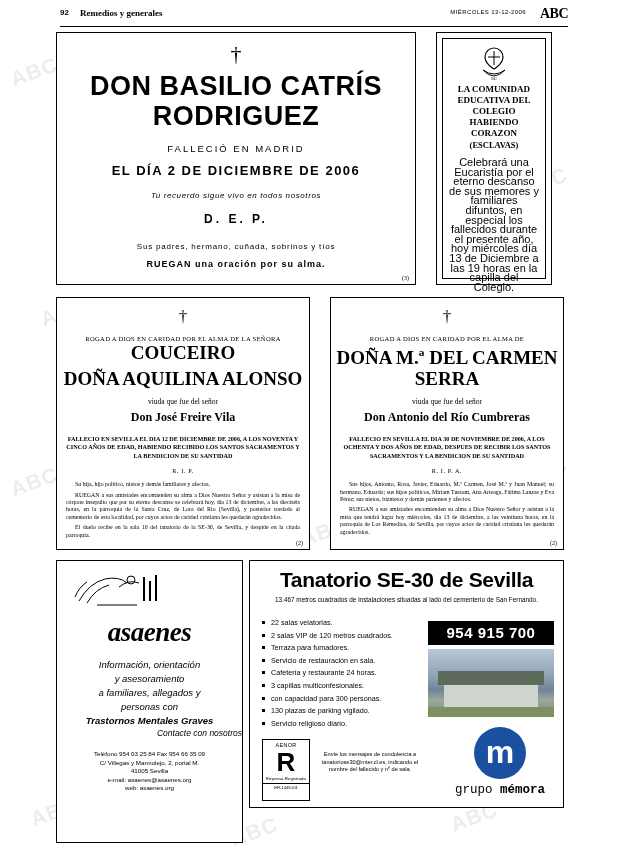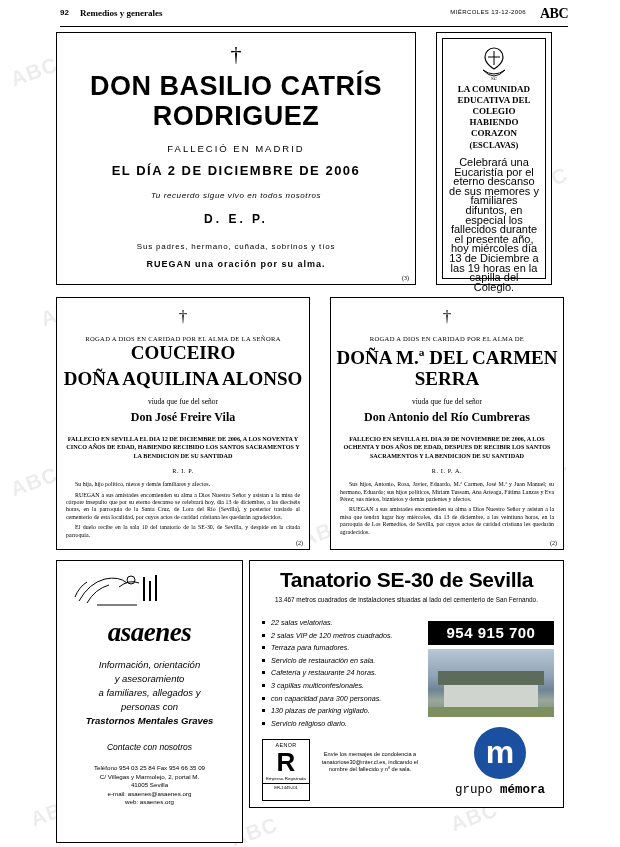--- a/index.html
+++ b/index.html
@@ -165,41 +165,41 @@
     text-align:center;letter-spacing:-0.5px;margin-top:6px;
   }
   .as-lines{
     font-family:"Liberation Sans", sans-serif;
     font-style:italic;font-size:9.5px;line-height:14px;
     text-align:center;margin-top:10px;
   }
   .as-bold{font-weight:bold;}
   .as-contact{
     font-family:"Liberation Sans", sans-serif;
-    font-style:italic;font-size:8.5px;text-align:center;margin-top:14px;
+    font-style:italic;font-size:8.5px;text-align:right;
   }
   .as-info{
     font-family:"Liberation Sans", sans-serif;
     font-size:6.2px;line-height:8.6px;text-align:center;margin-top:12px;
   }
 
   
   #tanatorio{left:249px;top:560px;width:315px;height:248px;}
   .tan-title{
     font-family:"Liberation Sans", sans-serif;font-weight:bold;
     font-size:21px;text-align:center;margin-top:7px;letter-spacing:-0.3px;
   }
   .tan-sub{
     font-family:"Liberation Sans", sans-serif;
     font-size:6.4px;text-align:center;margin-top:4px;
   }
   .tan-list{
     position:absolute;left:12px;top:56px;width:150px;
     font-family:"Liberation Sans", sans-serif;font-size:7.2px;line-height:12.6px;
-    list-style:none;margin:0;padding:0;font-style:italic;
+    list-style:none;margin:0;padding:0;
   }
   .tan-list li{position:relative;padding-left:9px;}
   .tan-list li:before{
     content:"";position:absolute;left:0;top:4px;width:3px;height:3px;background:#000;
   }
   .phone-box{
     position:absolute;left:178px;top:60px;width:126px;height:24px;
     background:#000;color:#fff;
     font-family:"Liberation Sans", sans-serif;font-weight:bold;font-size:15px;
     text-align:center;line-height:24px;letter-spacing:0.5px;

